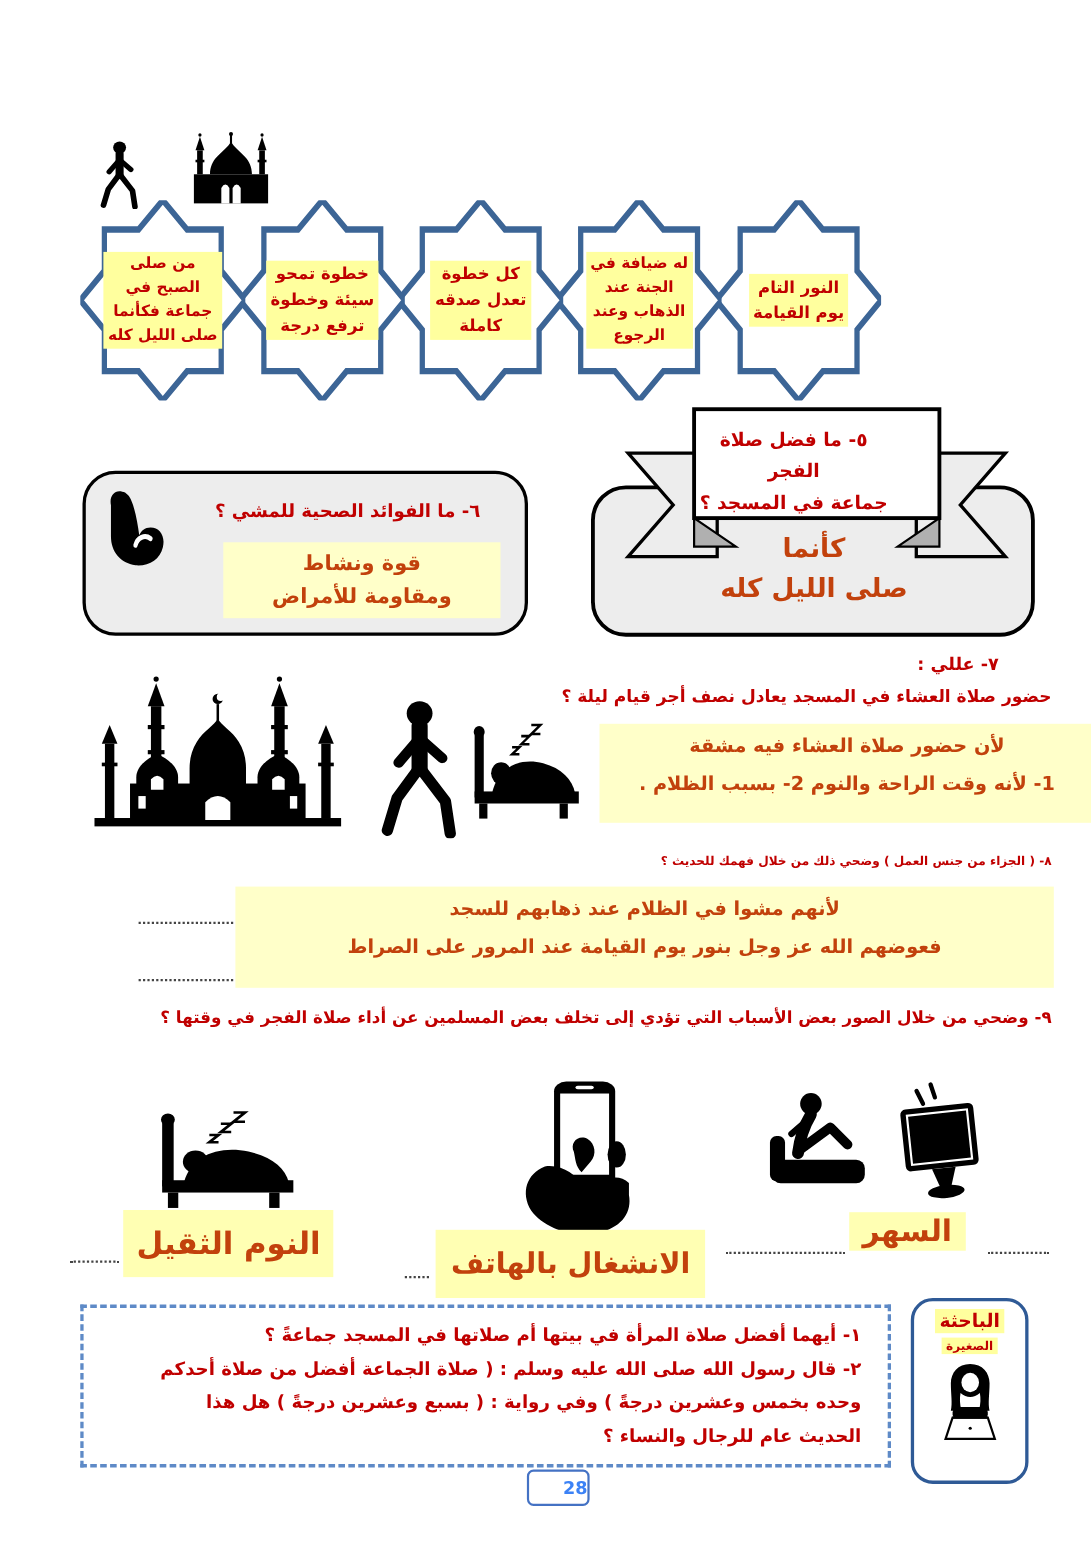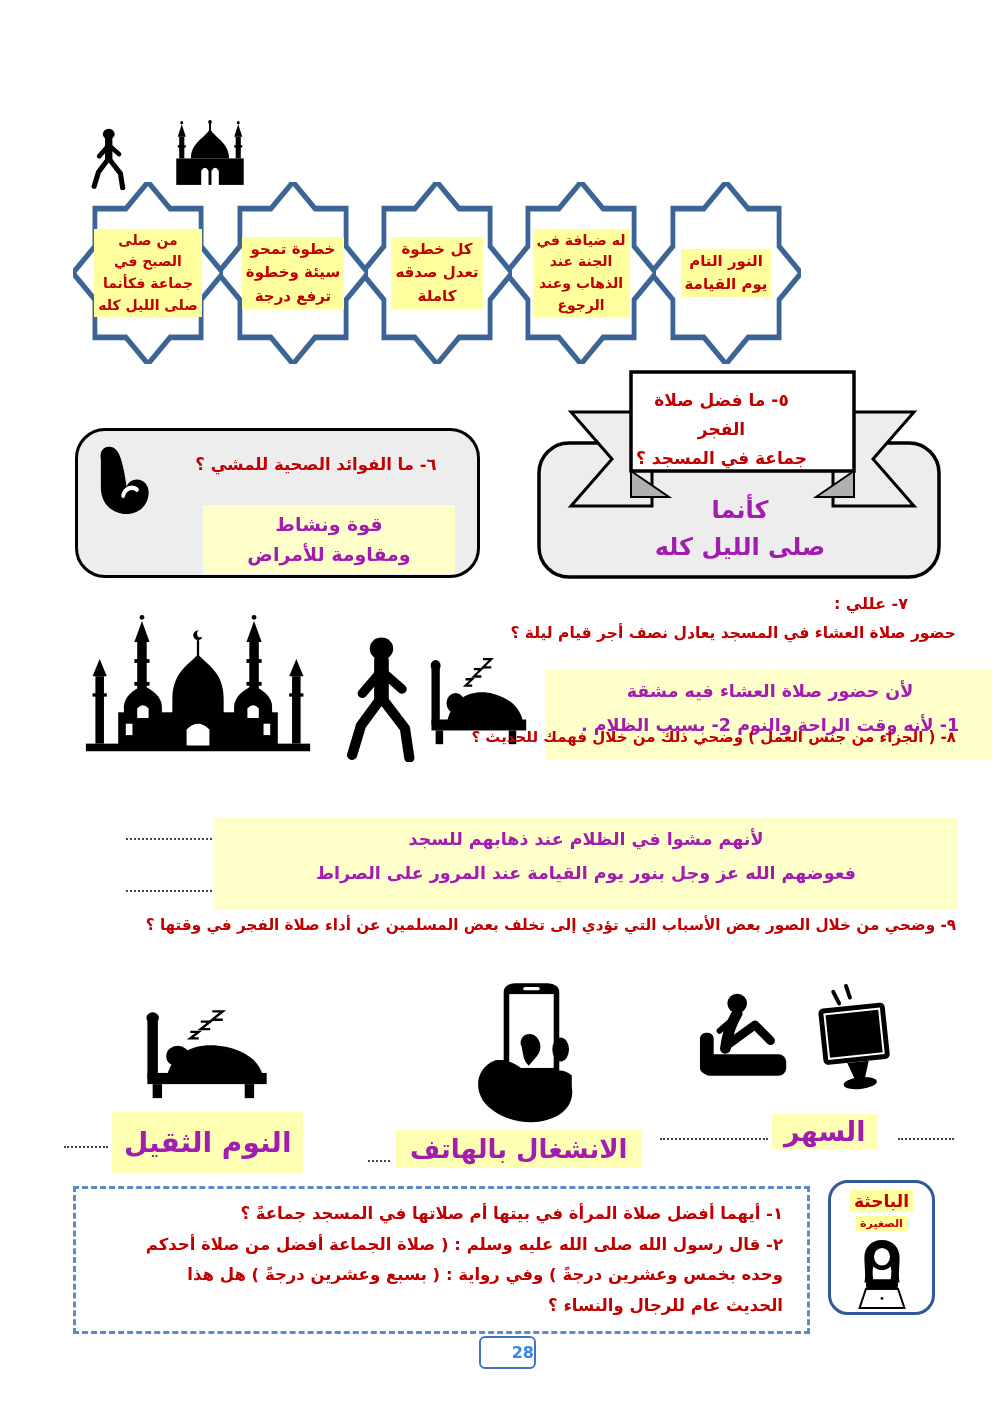--- a/index.html
+++ b/index.html
@@ -4,21 +4,21 @@
 <style>
   * { margin:0; padding:0; box-sizing:border-box; }
   html,body { background:#fff; }
   body { font-family:"DejaVu Sans","Liberation Sans",sans-serif; }
   .page {
     position:relative; width:992px; height:1402px; margin:0 auto;
     background:#fff; overflow:hidden; direction:rtl;
   }
   .abs { position:absolute; }
   .red { color:#c00000; font-weight:800; }
-  .blk { color:#a21caf; font-weight:800;margin-top:12px; }
+  .blk { color:#c2410c; font-weight:800; }
   .pre { white-space:pre-line; }
   .hl {
     background:#ffff9e; padding:1px 4px;
     box-decoration-break:clone; -webkit-box-decoration-break:clone;
   }
   .panel-yellow { background:#ffffc9; }
   .center { text-align:center; }
   .right { text-align:right; }
   .dotted { border-bottom:2.5px dotted #444; height:0; }
   
@@ -35,21 +35,21 @@
   .q6box {
     left:75px; top:428px; width:405px; height:150px;
     border:3.5px solid #000; border-radius:30px; background:#ededed;
   }
   
   .dashed-box {
     left:73px; top:1186px; width:737px; height:148px;
     border:3px dashed #5e8ac7; background:#fff;
   }
   .badge {
-    left:828px; top:1180px; width:107px; height:135px;
+    left:828px; top:1180px; width:107px; height:169px;
     border:3.5px solid #2f5a96; border-radius:20px; background:#fff;
     display:flex; flex-direction:column; align-items:center; padding-top:8px;
   }
   .pagenum {
     left:479px; top:1336px; width:57px; height:33px;
     border:2px solid #4472c4; border-radius:6px; background:#fff;
     display:flex; align-items:center; justify-content:flex-start;
     font-weight:700; font-size:16px; color:#3b82f6;
   }
 </style>
@@ -224,21 +224,21 @@
       <path d="M28,78 C34,52 58,42 84,48 C104,53 116,64 119,78 Z" fill="#000"></path>
       <rect x="9" y="76" width="114" height="12" fill="#000"></rect>
       <rect x="14" y="88" width="9" height="15" fill="#000"></rect>
       <rect x="102" y="88" width="9" height="15" fill="#000"></rect>
       <path d="M50,32 h8 l-8,7 h8" stroke="#000" stroke-width="2.5" fill="none"></path>
       <path d="M60,21 h9 l-9,8 h9" stroke="#000" stroke-width="2.5" fill="none"></path>
       <path d="M71,10 h10 l-10,9 h10" stroke="#000" stroke-width="2.5" fill="none"></path>
     </svg>
   </div>
 
-  <div class="abs red right" style="right:36px; top:728px; font-size:15px;">٨- ( الجزاء من جنس العمل ) وضحي ذلك من خلال فهمك للحديث ؟</div>
+  <div class="abs red right" style="right:36px; top:776px; font-size:11px;">٨- ( الجزاء من جنس العمل ) وضحي ذلك من خلال فهمك للحديث ؟</div>
   <div class="abs blk center pre panel-yellow" style="left:214px; top:806px; width:744px; height:92px; font-size:17.5px; line-height:1.95; padding-top:4px;">لأنهم مشوا  في الظلام عند ذهابهم للسجد
 فعوضهم الله عز وجل بنور يوم القيامة عند المرور على الصراط</div>
   <div class="abs dotted" style="left:126px; top:838px; width:86px;"></div>
   <div class="abs dotted" style="left:126px; top:890px; width:86px;"></div>
 
   <div class="abs red right" style="right:36px; top:916px; width:885px; font-size:15.2px;">٩- وضحي من خلال الصور بعض  الأسباب التي تؤدي إلى تخلف بعض المسلمين عن أداء صلاة الفجر في وقتها ؟</div>
 
   <div class="abs" style="left:698px; top:982px; width:196px; height:122px;">
     <svg viewBox="0 0 200 125" width="100%" height="100%" preserveAspectRatio="none">
       <g transform="rotate(-6 160 60)">
@@ -280,21 +280,21 @@
       <path d="M50,32 h8 l-8,7 h8" stroke="#000" stroke-width="2.5" fill="none"></path>
       <path d="M60,21 h9 l-9,8 h9" stroke="#000" stroke-width="2.5" fill="none"></path>
       <path d="M71,10 h10 l-10,9 h10" stroke="#000" stroke-width="2.5" fill="none"></path>
     </svg>
   </div>
 
   <div class="abs blk" style="left:772px; top:1102px; font-size:27px; background:#ffffb3; padding:2px 12px;">السهر</div>
   <div class="abs dotted" style="left:660px; top:1138px; width:108px;"></div>
   <div class="abs dotted" style="left:898px; top:1138px; width:56px;"></div>
 
-  <div class="abs blk" style="left:396px; top:1118px; font-size:26px; background:#ffffb3; padding:4px 14px;">الانشغال بالهاتف</div>
+  <div class="abs blk" style="left:396px; top:1118px; font-size:26px; background:#ffffb3; padding:16px 14px;">الانشغال بالهاتف</div>
   <div class="abs dotted" style="left:368px; top:1160px; width:22px;"></div>
 
   <div class="abs blk" style="left:112px; top:1100px; font-size:28px; background:#ffffb3; padding:14px 12px;">النوم الثقيل</div>
   <div class="abs dotted" style="left:64px; top:1146px; width:44px;"></div>
 
   <div class="abs dashed-box">
     <div class="red right pre" style="padding:10px 24px 0 14px; font-size:16.5px; line-height:1.85;">١- أيهما أفضل صلاة المرأة في بيتها  أم صلاتها في المسجد جماعةً ؟
 ٢- قال رسول الله صلى الله عليه وسلم : ( صلاة الجماعة أفضل من صلاة أحدكم
 وحده بخمس وعشرين درجةً ) وفي رواية : ( بسبع وعشرين درجةً ) هل هذا
 الحديث عام للرجال والنساء ؟</div>

